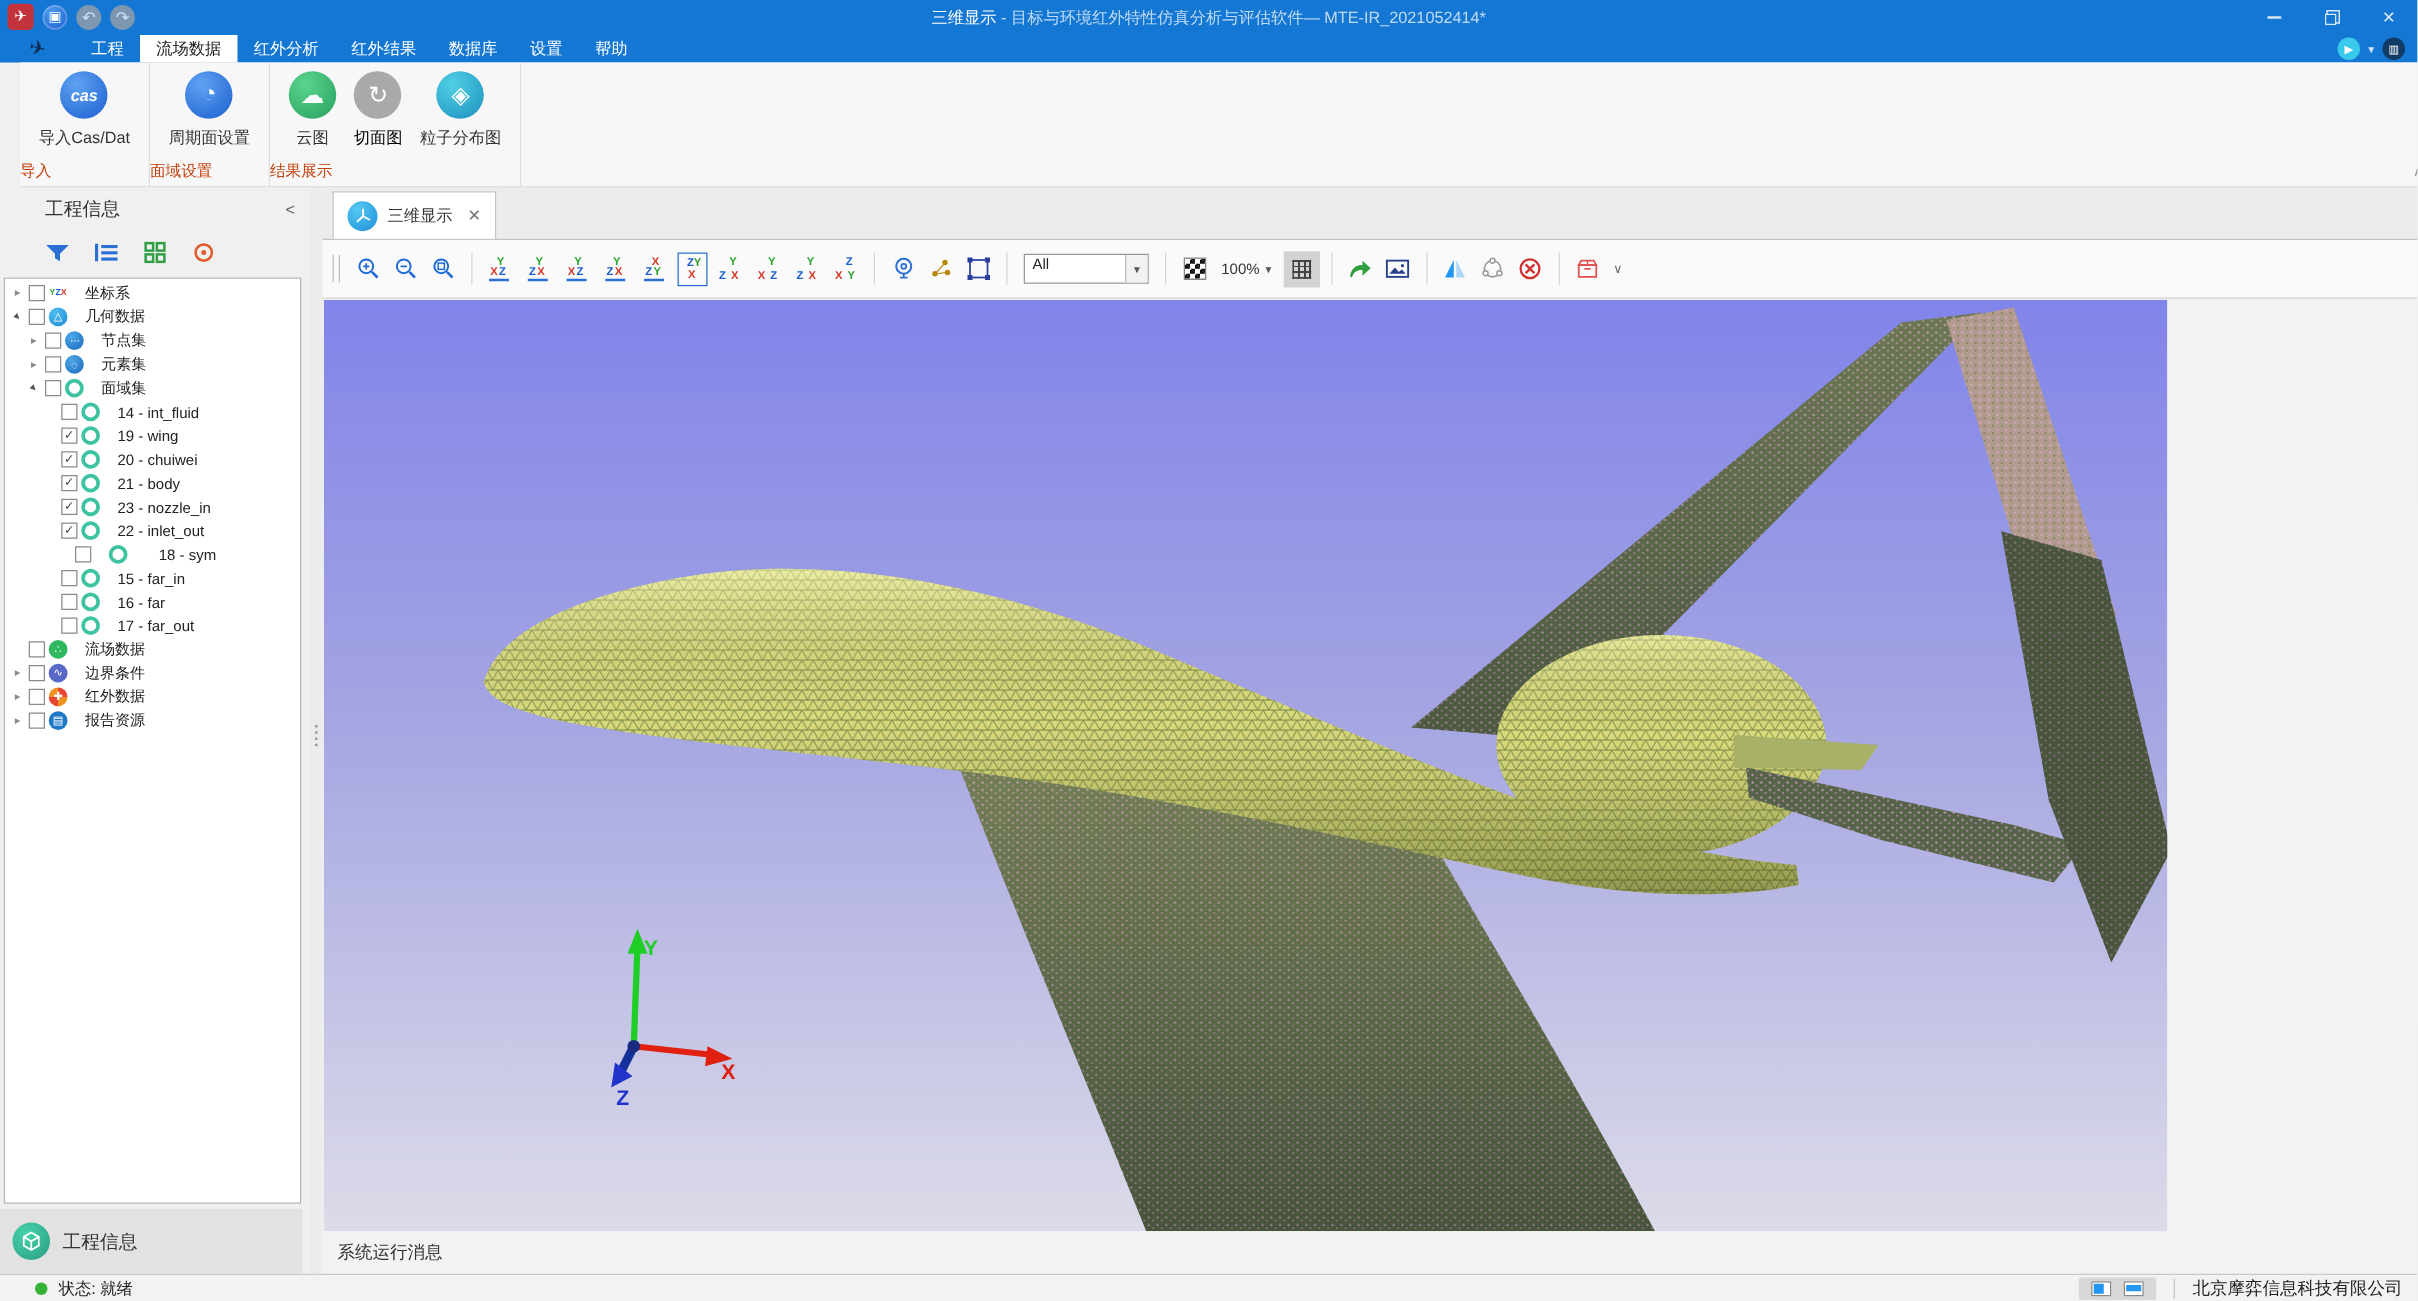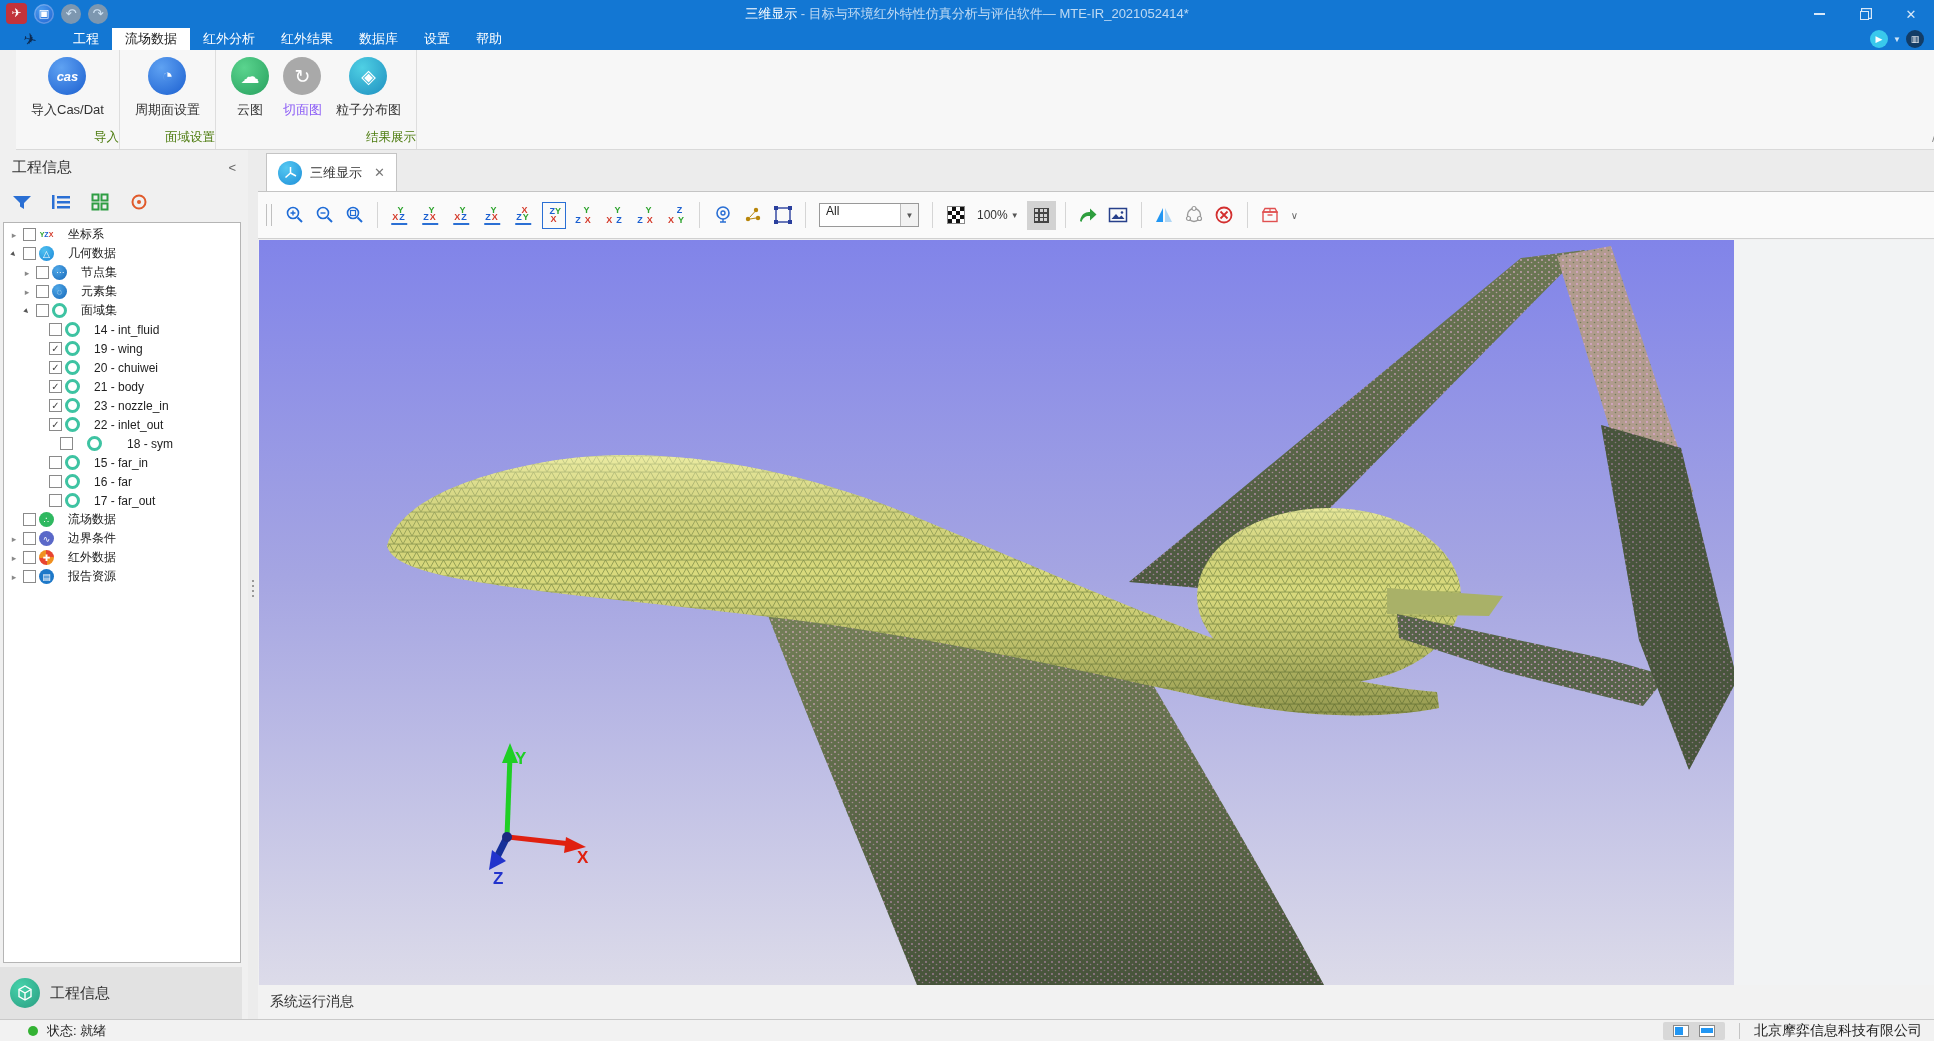--- a/index.html
+++ b/index.html
@@ -38,26 +38,26 @@
   .rgroup { position:relative; height:100%; border-right:1px solid #dedede; padding:0 8px; }
   .rrow { display:flex; padding-top:7px; }
   .rbtn { display:flex; flex-direction:column; align-items:center; padding:0 7px; cursor:default; }
   .ricon { width:38px; height:38px; border-radius:50%; color:#fff; display:flex; align-items:center; justify-content:center; font-size:19px; }
   .ricon.castext { font-size:13px; font-style:italic; font-weight:bold; }
   .ric-blue  { background:radial-gradient(circle at 35% 28%,#5fa2f2,#1b5fd0); }
   .ric-green { background:radial-gradient(circle at 35% 28%,#5ad48e,#27a05e); }
   .ric-teal  { background:radial-gradient(circle at 35% 28%,#4fd0e4,#1e8fc0); }
   .ric-gray  { background:#a9a9a9; }
   .rlabel { font-size:13px; color:#333; margin-top:6px; white-space:nowrap; }
-  .rbtn.disabled .rlabel { color:#8b5cf6; }
-  .rglabel { position:absolute; bottom:3px; left:0; right:0; text-align:right; font-size:12.5px; color:#4d7c0f; }
+  .rbtn.disabled .rlabel { color:#000000; }
+  .rglabel { position:absolute; bottom:3px; left:0; right:0; text-align:left; font-size:12.5px; color:#c2410c; }
   .ribcollapse { position:absolute; right:12px; bottom:5px; color:#888; font-size:10px; }
 
   
-  .left-panel { position:absolute; left:0; top:150px; width:248px; bottom:22px; background:#f0f0f0; }
+  .left-panel { position:absolute; left:0; top:150px; width:248px; bottom:22px; background:#f0f0f0;padding-left:24px; }
   .phead { height:34px; display:flex; align-items:center; padding:0 12px; }
   .phead .ptitle { font-size:15px; color:#333; }
   .phead .pcoll { margin-left:auto; color:#666; font-size:13px; }
   .ptools { height:36px; display:flex; align-items:center; gap:15px; padding-left:10px; }
   .ptool { width:24px; height:24px; display:flex; align-items:center; justify-content:center; }
   .tree { position:absolute; left:3px; right:7px; top:72px; bottom:56px; background:#fff; border:1px solid #b5b5b5; overflow:hidden; padding-top:2px; font-size:12px; color:#222; }
   .tree-row { height:19px; display:flex; align-items:center; }
   .exp { width:12px; font-size:9px; color:#8a8a8a; text-align:center; flex:none; }
   .exp.open { transform:rotate(45deg); color:#555; }
   .cb { width:13px; height:13px; border:1px solid #8a8a8a; background:#fff; flex:none; font-size:10px; line-height:11px; text-align:center; color:#444; font-weight:bold; margin:0 3px; }

